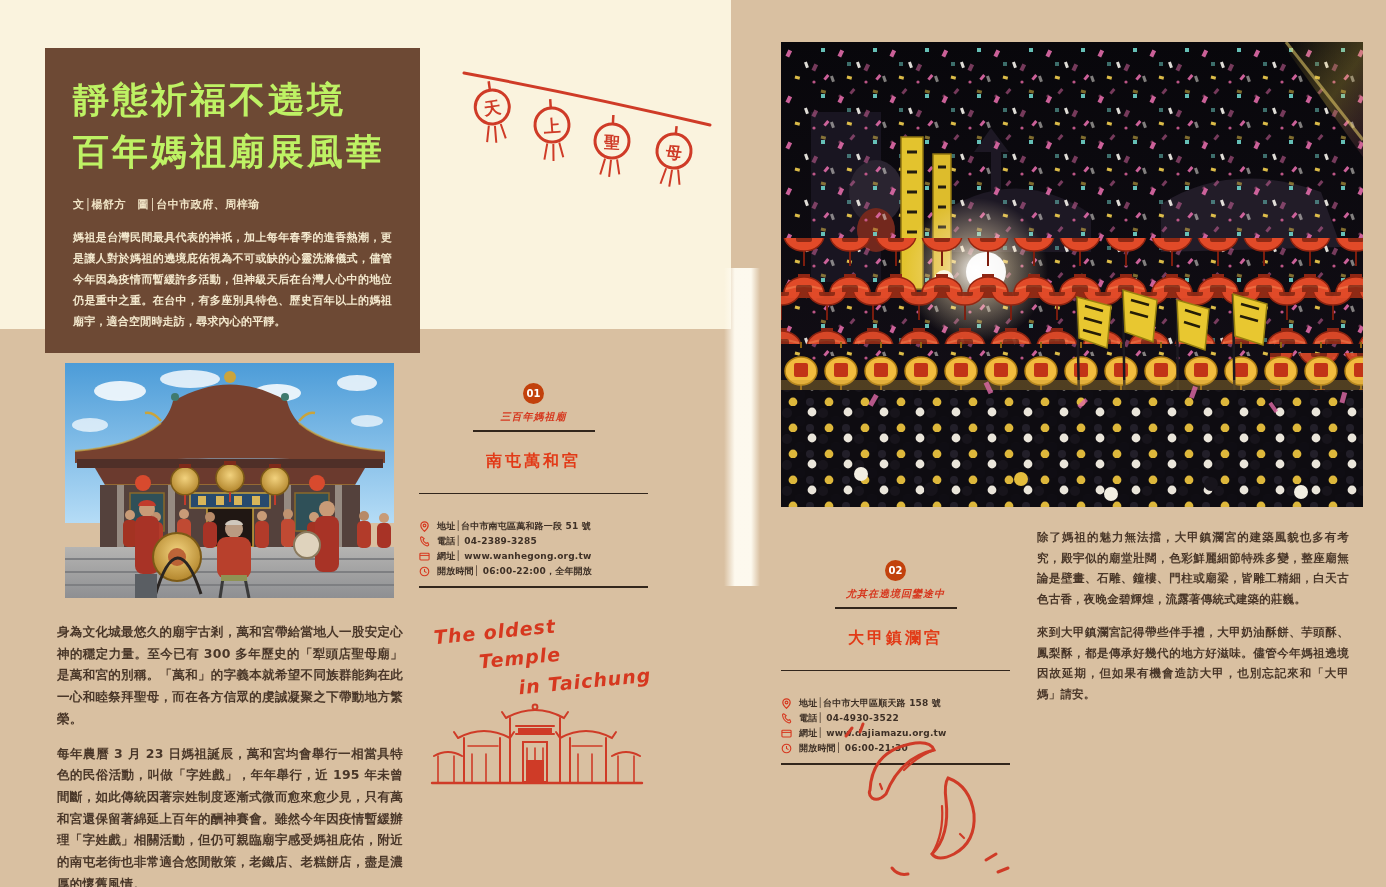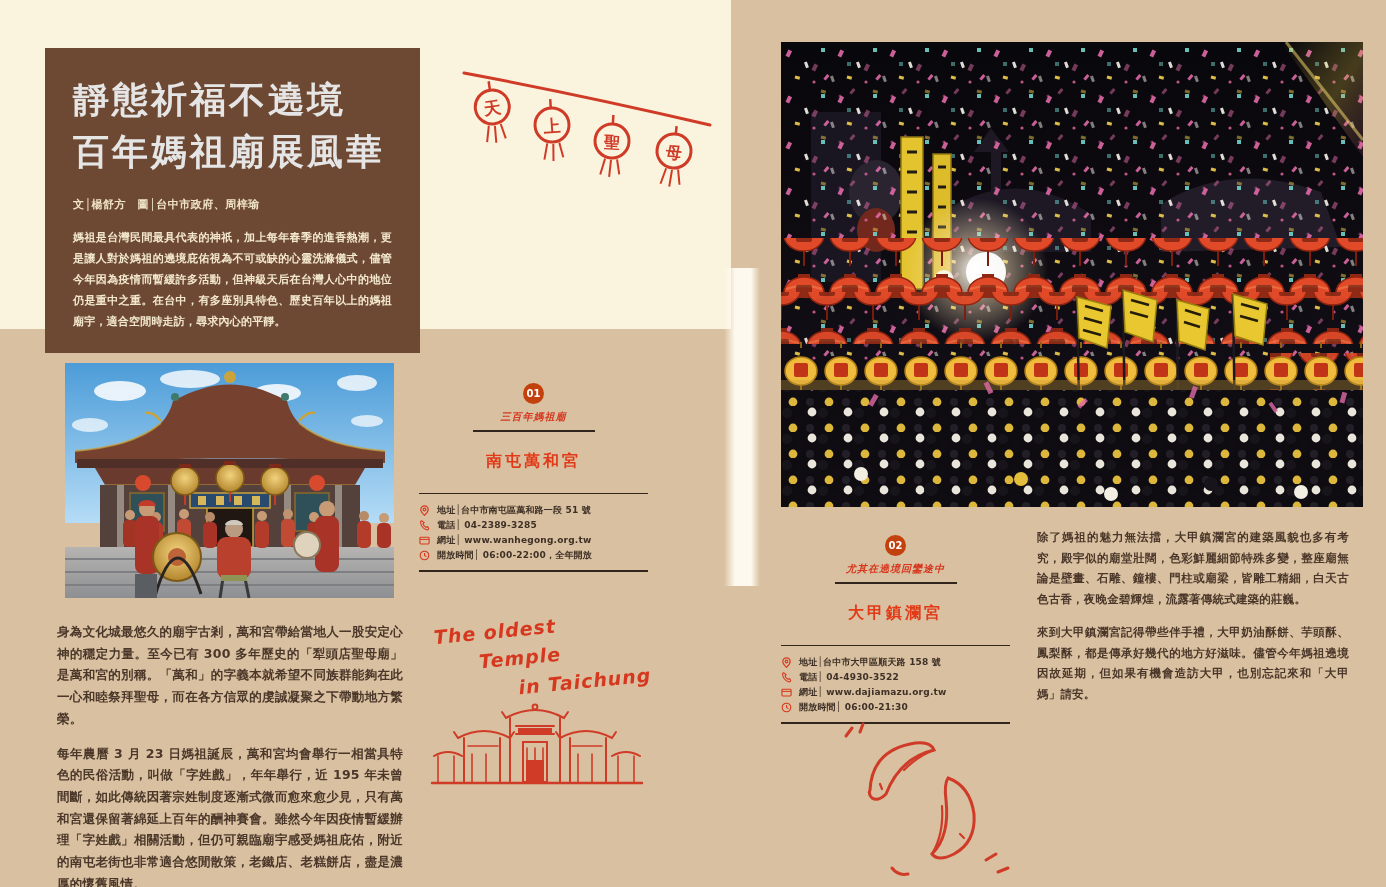--- a/index.html
+++ b/index.html
@@ -6,21 +6,21 @@
   html,body { width:1386px; height:887px; }
   body { font-family:"DejaVu Sans","Liberation Sans",sans-serif; }
   .spread { position:relative; width:1386px; height:887px; background:#d9c0a1; overflow:hidden; }
   .cream-band { position:absolute; left:0; top:0; width:731px; height:329px; background:#faf3de; }
   .gutter-highlight { position:absolute; left:724px; top:268px; width:36px; height:318px;
     background:linear-gradient(90deg, rgba(255,252,242,0) 0%, rgba(255,252,242,.95) 30%, rgba(255,252,242,.95) 75%, rgba(255,252,242,0) 100%); }
 
   
   .title-block { position:absolute; left:45px; top:48px; width:375px; height:305px;
     background:#6d4934; color:#f8efd6; padding:26px 28px; }
-  .title-block h1 { font-size:36px; line-height:1.45; font-weight:700; letter-spacing:3px; color:#e5e5e5; }
+  .title-block h1 { font-size:36px; line-height:1.45; font-weight:700; letter-spacing:3px; color:#bef264; }
   .byline { margin-top:19px; font-size:11px; letter-spacing:.5px; color:#f0e4c6; font-weight:700; }
   .intro { margin-top:15px; font-size:11px; line-height:21px; text-align:justify;
     color:#f3e8cd; font-weight:600; letter-spacing:.2px; }
 
   
   .lantern-string { position:absolute; left:452px; top:33px; width:275px; height:175px; }
   .handwriting { position:absolute; left:437px; top:612px; width:230px; color:#d6381f;
     font-style:italic; font-weight:700; font-size:19px; transform:rotate(-7deg); letter-spacing:1px; }
   .handwriting .hw2 { margin-left:42px; }
   .handwriting .hw3 { margin-left:78px; }
@@ -35,28 +35,28 @@
 
   
   .body-col { position:absolute; text-align:justify; color:#4a3729; font-weight:600; letter-spacing:.2px; }
   .body-col p { margin-bottom:13px; }
   .col-left { left:57px; top:621px; width:346px; font-size:12.5px; line-height:21.7px; }
   .col-right { left:1037px; top:527px; width:312px; font-size:11.5px; line-height:20.5px; }
 
   
   .section-block { position:absolute; width:229px; text-align:center; }
   .section-01 { left:419px; top:383px; }
-  .section-02 { left:781px; top:535px; }
+  .section-02 { left:781px; top:560px; }
   .badge { width:21px; height:21px; border-radius:50%; background:#c2410c; color:#ffffff;
     font-weight:700; font-size:10px; line-height:21px; margin:0 auto; text-align:center; }
   .tagline { margin-top:6px; font-size:10px; letter-spacing:1px; color:#d6381f; font-weight:700;font-style:italic; }
   .short-rule { width:122px; height:1.5px; background:#32261c; margin:6px auto 0; }
   .temple-name { margin-top:19px; font-size:16px; letter-spacing:3px; color:#e23a17; font-weight:700; }
   .long-rule { margin-top:21px; height:1.6px; background:#32261c; }
-  .info-list { margin-top:11px; text-align:center; }
+  .info-list { margin-top:27px; text-align:center; }
   .info-row { display:flex; align-items:center; margin-bottom:4px; }
   .info-icon { width:11px; height:11px; margin-right:7px; flex:none; }
   .info-text { font-size:9px; color:#3e3026; font-weight:600; letter-spacing:.2px; line-height:1.1; }
   .bottom-rule { margin-top:9px; height:1.6px; background:#32261c; }
 </style>
 </head>
 <body>
 
 <div class="spread">
 

